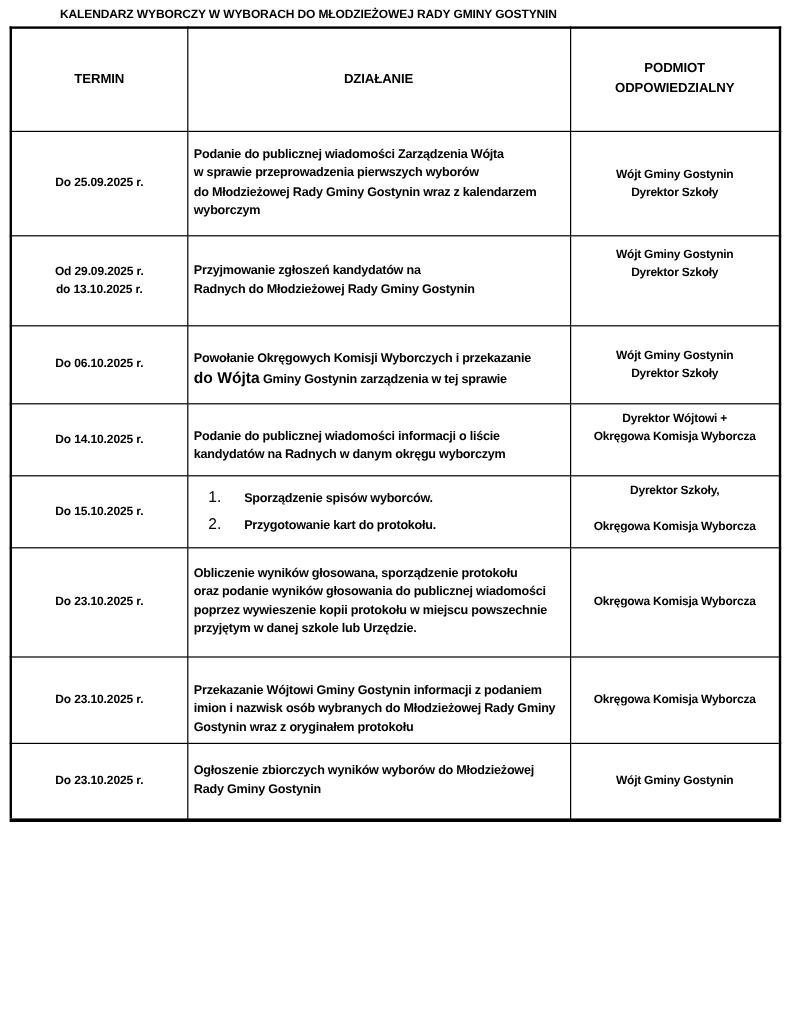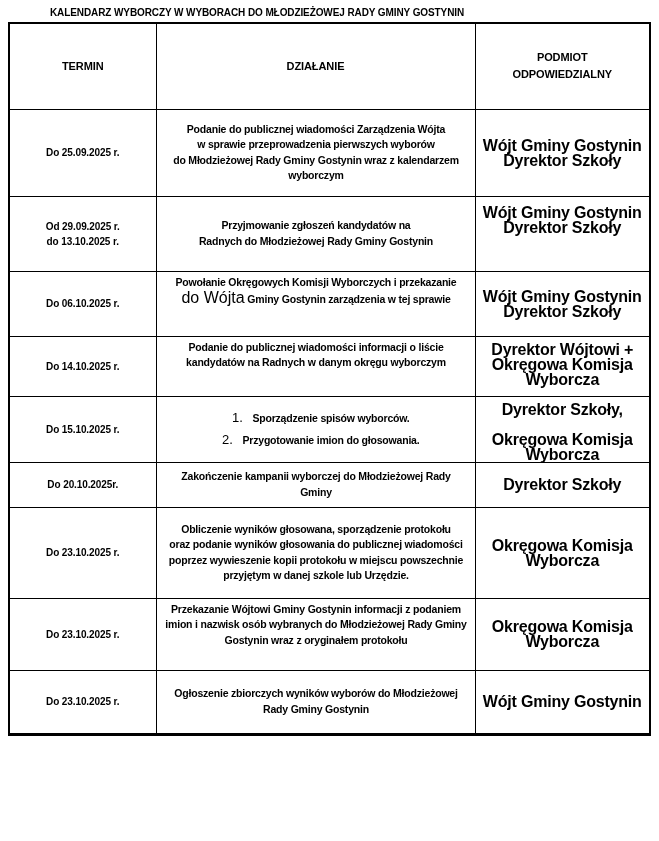--- a/index.html
+++ b/index.html
@@ -30,36 +30,36 @@
   th{
     font-size:11px;font-weight:bold;text-align:center;
     white-space:pre-line;line-height:17px;letter-spacing:-0.1px;
   }
   td.termin{
     font-size:10px;font-weight:bold;text-align:center;
     white-space:pre-line;line-height:15px;letter-spacing:-0.1px;
     padding:12px 2px;
   }
   td.dzialanie{
-    font-size:10.5px;font-weight:bold;text-align:center;
+    font-size:10.5px;font-weight:bold;text-align:left;
     white-space:pre-line;line-height:15.5px;letter-spacing:-0.2px;
     padding:2px 4px 2px 5px;
   }
   td.dzialanie.plain{white-space:normal;}
   td.podmiot{
-    font-size:16px;font-weight:bold;text-align:center;
+    font-size:10px;font-weight:bold;text-align:center;
     white-space:pre-line;line-height:15px;letter-spacing:-0.2px;
     padding:0 2px;
   }
-  td.vtop{vertical-align:top;padding-top:3px;}
+  td.vtop{vertical-align:top;padding-top:20px;}
   td.vtop8{vertical-align:top;padding-top:8px;}
   td.vtop5{vertical-align:top;padding-top:5px;}
   .alt-font{
     font-family:"Liberation Sans",sans-serif;
-    font-weight:400;font-size:16px;letter-spacing:0;
+    font-weight:700;font-size:13px;letter-spacing:0;
   }
   .num-list .li{margin:5px 12px;}
   .num-list .num{
     display:inline-block;width:30px;
     font-weight:400;font-size:13px;letter-spacing:0;
   }
   
   tr.hrow{height:86px;}
   tr.r0{height:87px;}
   tr.r1{height:75px;}
@@ -124,35 +124,29 @@
 kandydatów na Radnych w danym okręgu wyborczym</td>
       <td class="podmiot vtop5">Dyrektor Wójtowi +
 Okręgowa Komisja Wyborcza</td>
     </tr>
 
     <tr class="r4">
       <td class="termin">Do 15.10.2025 r.</td>
       <td class="dzialanie plain">
           <div class="num-list">
             <div class="li"><span class="num">1.</span><span>Sporządzenie spisów wyborców.</span></div>
-            <div class="li"><span class="num">2.</span><span>Przygotowanie imion do głosowania.</span></div>
+            <div class="li"><span class="num">2.</span><span>Przygotowanie kart do protokołu.</span></div>
           </div>
         </td>
       <td class="podmiot vtop5">Dyrektor Szkoły,
 
 Okręgowa Komisja Wyborcza</td>
     </tr>
 
 
-    <tr class="r6">
-      <td class="termin">Do 20.10.2025r.</td>
-      <td class="dzialanie">Zakończenie kampanii wyborczej do Młodzieżowej Rady
-Gminy</td>
-      <td class="podmiot">Dyrektor Szkoły</td>
-    </tr>
 
 
     <tr class="r8">
       <td class="termin">Do 23.10.2025 r.</td>
       <td class="dzialanie">Obliczenie wyników głosowana, sporządzenie protokołu
 oraz podanie wyników głosowania do publicznej wiadomości
 poprzez wywieszenie kopii protokołu w miejscu powszechnie
 przyjętym w danej szkole lub Urzędzie.</td>
       <td class="podmiot">Okręgowa Komisja Wyborcza</td>
     </tr>

